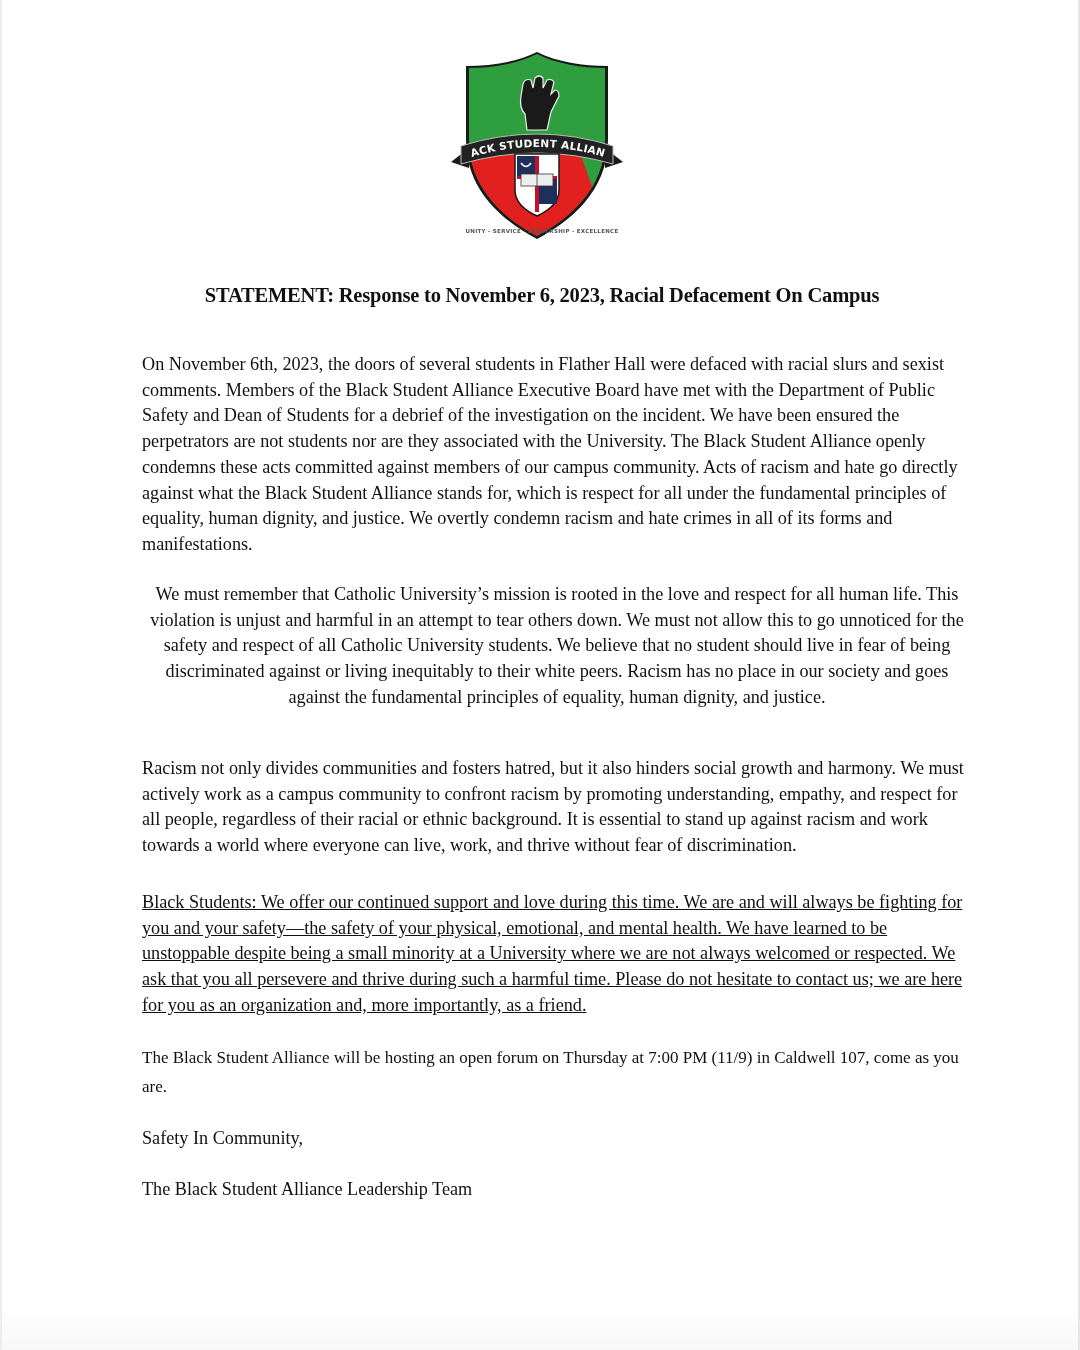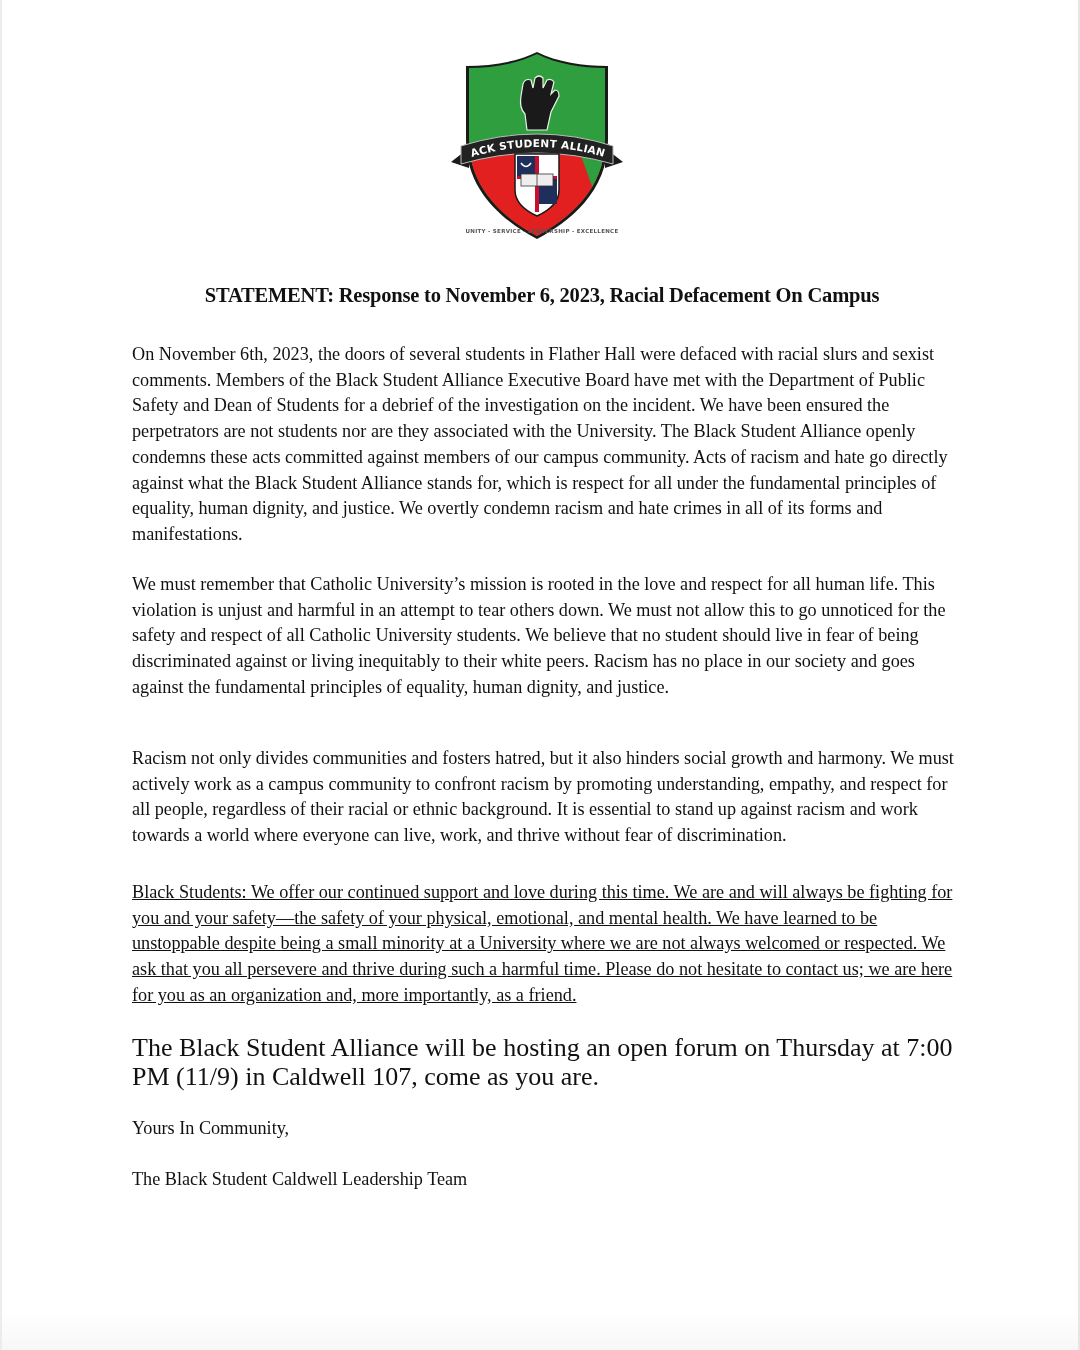--- a/index.html
+++ b/index.html
@@ -15,26 +15,26 @@
   .logo { position: absolute; left: 445px; top: 50px; width: 180px; height: 190px; }
   .tagline {
     position: absolute; left: 440px; top: 228px; width: 200px; text-align: center;
     font-family: "DejaVu Sans", sans-serif; font-size: 5.5px; font-weight: bold; color: #555; letter-spacing: 0.3px;
   }
   .title {
     position: absolute; left: 0; top: 284px; width: 1080px; text-align: center;
     font-weight: bold; font-size: 20.5px; letter-spacing: -0.2px;
   }
   .body-text { position: absolute; left: 126px; width: 830px; font-size: 18.2px; line-height: 25.7px; }
-  .para { margin: 4px; }
+  .para { margin: 14px; }
   .p1 { top: 338px; }
-  .p2 { top: 568px; }
+  .p2 { top: 568px; text-align: center; }
   .p3 { top: 742px; }
   .p4 { top: 876px; text-decoration: underline; }
-  .p5 { top: 1030px; font-size: 26px; line-height: 28.5px; }
+  .p5 { top: 1030px; font-size: 17px; line-height: 28.5px; }
   .p6 { top: 1112px; }
   .p7 { top: 1163px; }
 </style>
 </head>
 <body>
 
 <div class="page">
 
   <svg class="logo" viewBox="0 0 180 190">
     <defs>
@@ -75,15 +75,15 @@
   </svg>
   <div class="tagline">UNITY - SERVICE - LEADERSHIP - EXCELLENCE</div>
 
   <div class="title">STATEMENT: Response to November 6, 2023, Racial Defacement On Campus</div>
 
   <p class="para body-text p1">On November 6th, 2023, the doors of several students in Flather Hall were defaced with racial slurs and sexist comments. Members of the Black Student Alliance Executive Board have met with the Department of Public Safety and Dean of Students for a debrief of the investigation on the incident. We have been ensured the perpetrators are not students nor are they associated with the University. The Black Student Alliance openly condemns these acts committed against members of our campus community. Acts of racism and hate go directly against what the Black Student Alliance stands for, which is respect for all under the fundamental principles of equality, human dignity, and justice. We overtly condemn racism and hate crimes in all of its forms and manifestations.</p>
   <p class="para body-text p2">We must remember that Catholic University’s mission is rooted in the love and respect for all human life. This violation is unjust and harmful in an attempt to tear others down. We must not allow this to go unnoticed for the safety and respect of all Catholic University students. We believe that no student should live in fear of being discriminated against or living inequitably to their white peers. Racism has no place in our society and goes against the fundamental principles of equality, human dignity, and justice.</p>
   <p class="para body-text p3">Racism not only divides communities and fosters hatred, but it also hinders social growth and harmony. We must actively work as a campus community to confront racism by promoting understanding, empathy, and respect for all people, regardless of their racial or ethnic background. It is essential to stand up against racism and work towards a world where everyone can live, work, and thrive without fear of discrimination.</p>
   <p class="para body-text p4">Black Students: We offer our continued support and love during this time. We are and will always be fighting for you and your safety—the safety of your physical, emotional, and mental health. We have learned to be unstoppable despite being a small minority at a University where we are not always welcomed or respected. We ask that you all persevere and thrive during such a harmful time. Please do not hesitate to contact us; we are here for you as an organization and, more importantly, as a friend.</p>
   <p class="para body-text p5">The Black Student Alliance will be hosting an open forum on Thursday at 7:00 PM (11/9) in Caldwell 107, come as you are.</p>
-  <p class="para body-text p6">Yours In Community,</p>
-  <p class="para body-text p7">The Black Student Caldwell Leadership Team</p>
+  <p class="para body-text p6">Safety In Community,</p>
+  <p class="para body-text p7">The Black Student Alliance Leadership Team</p>
 </div>
 
 </body></html>

